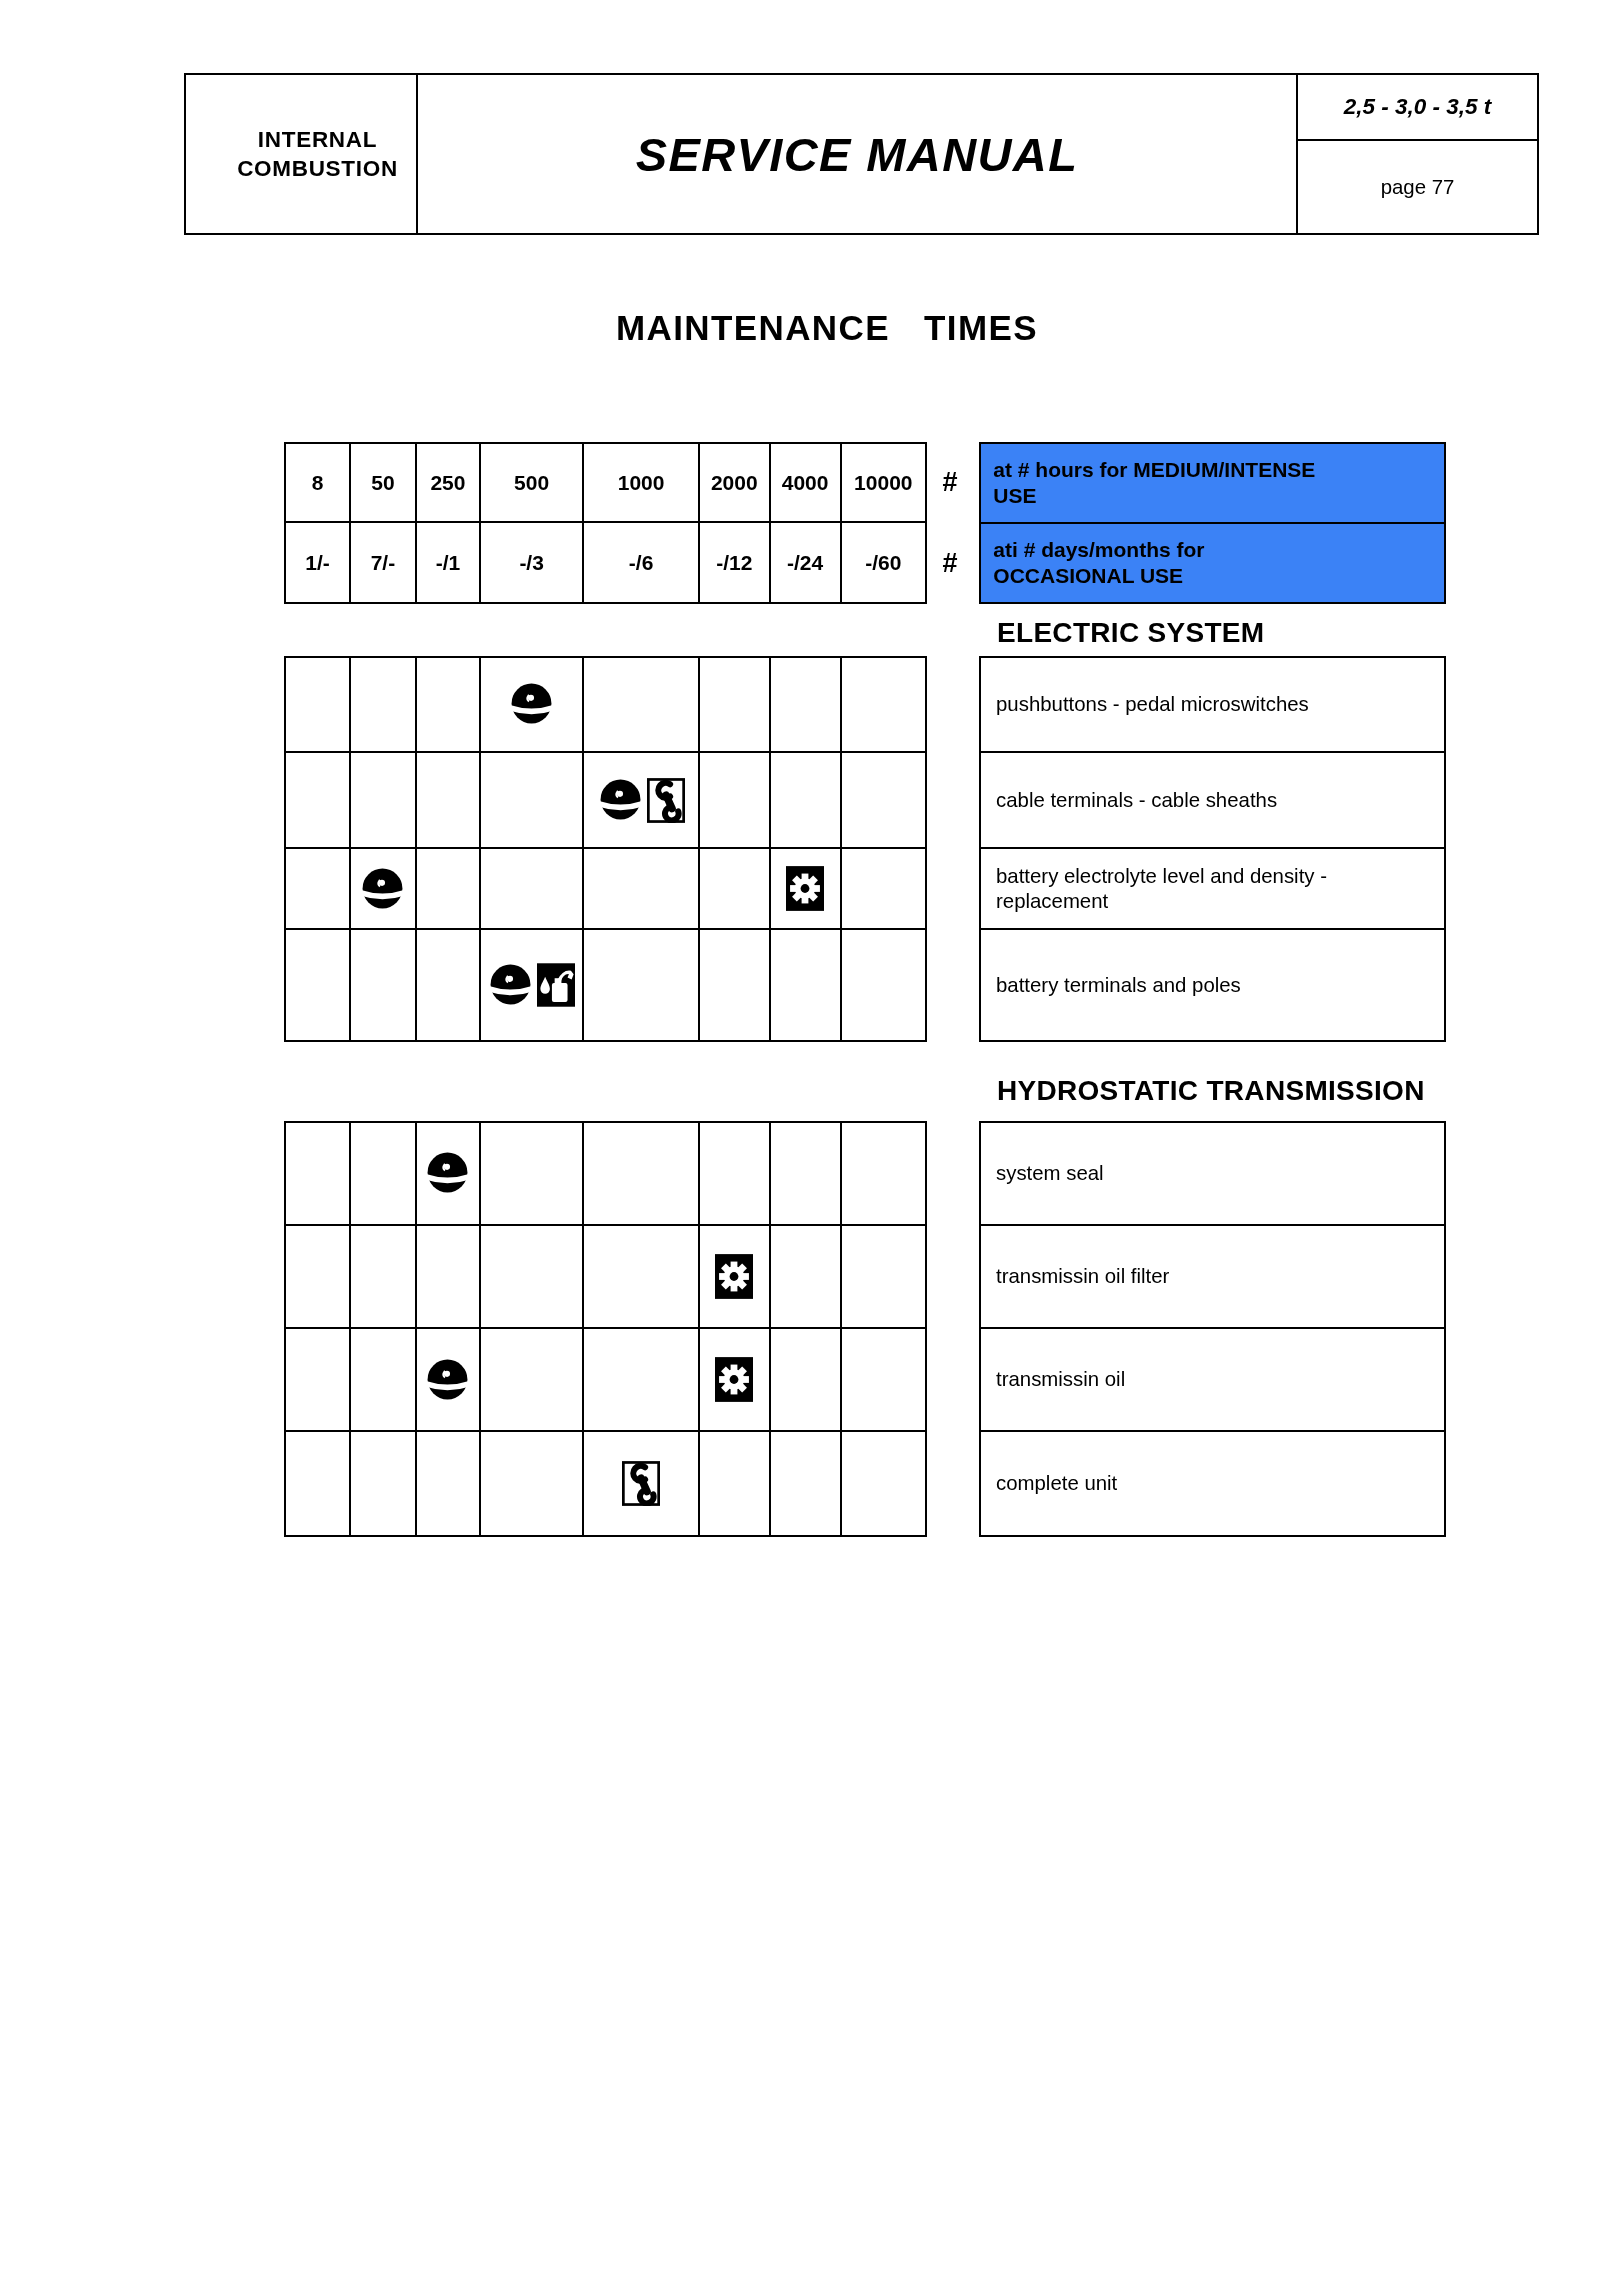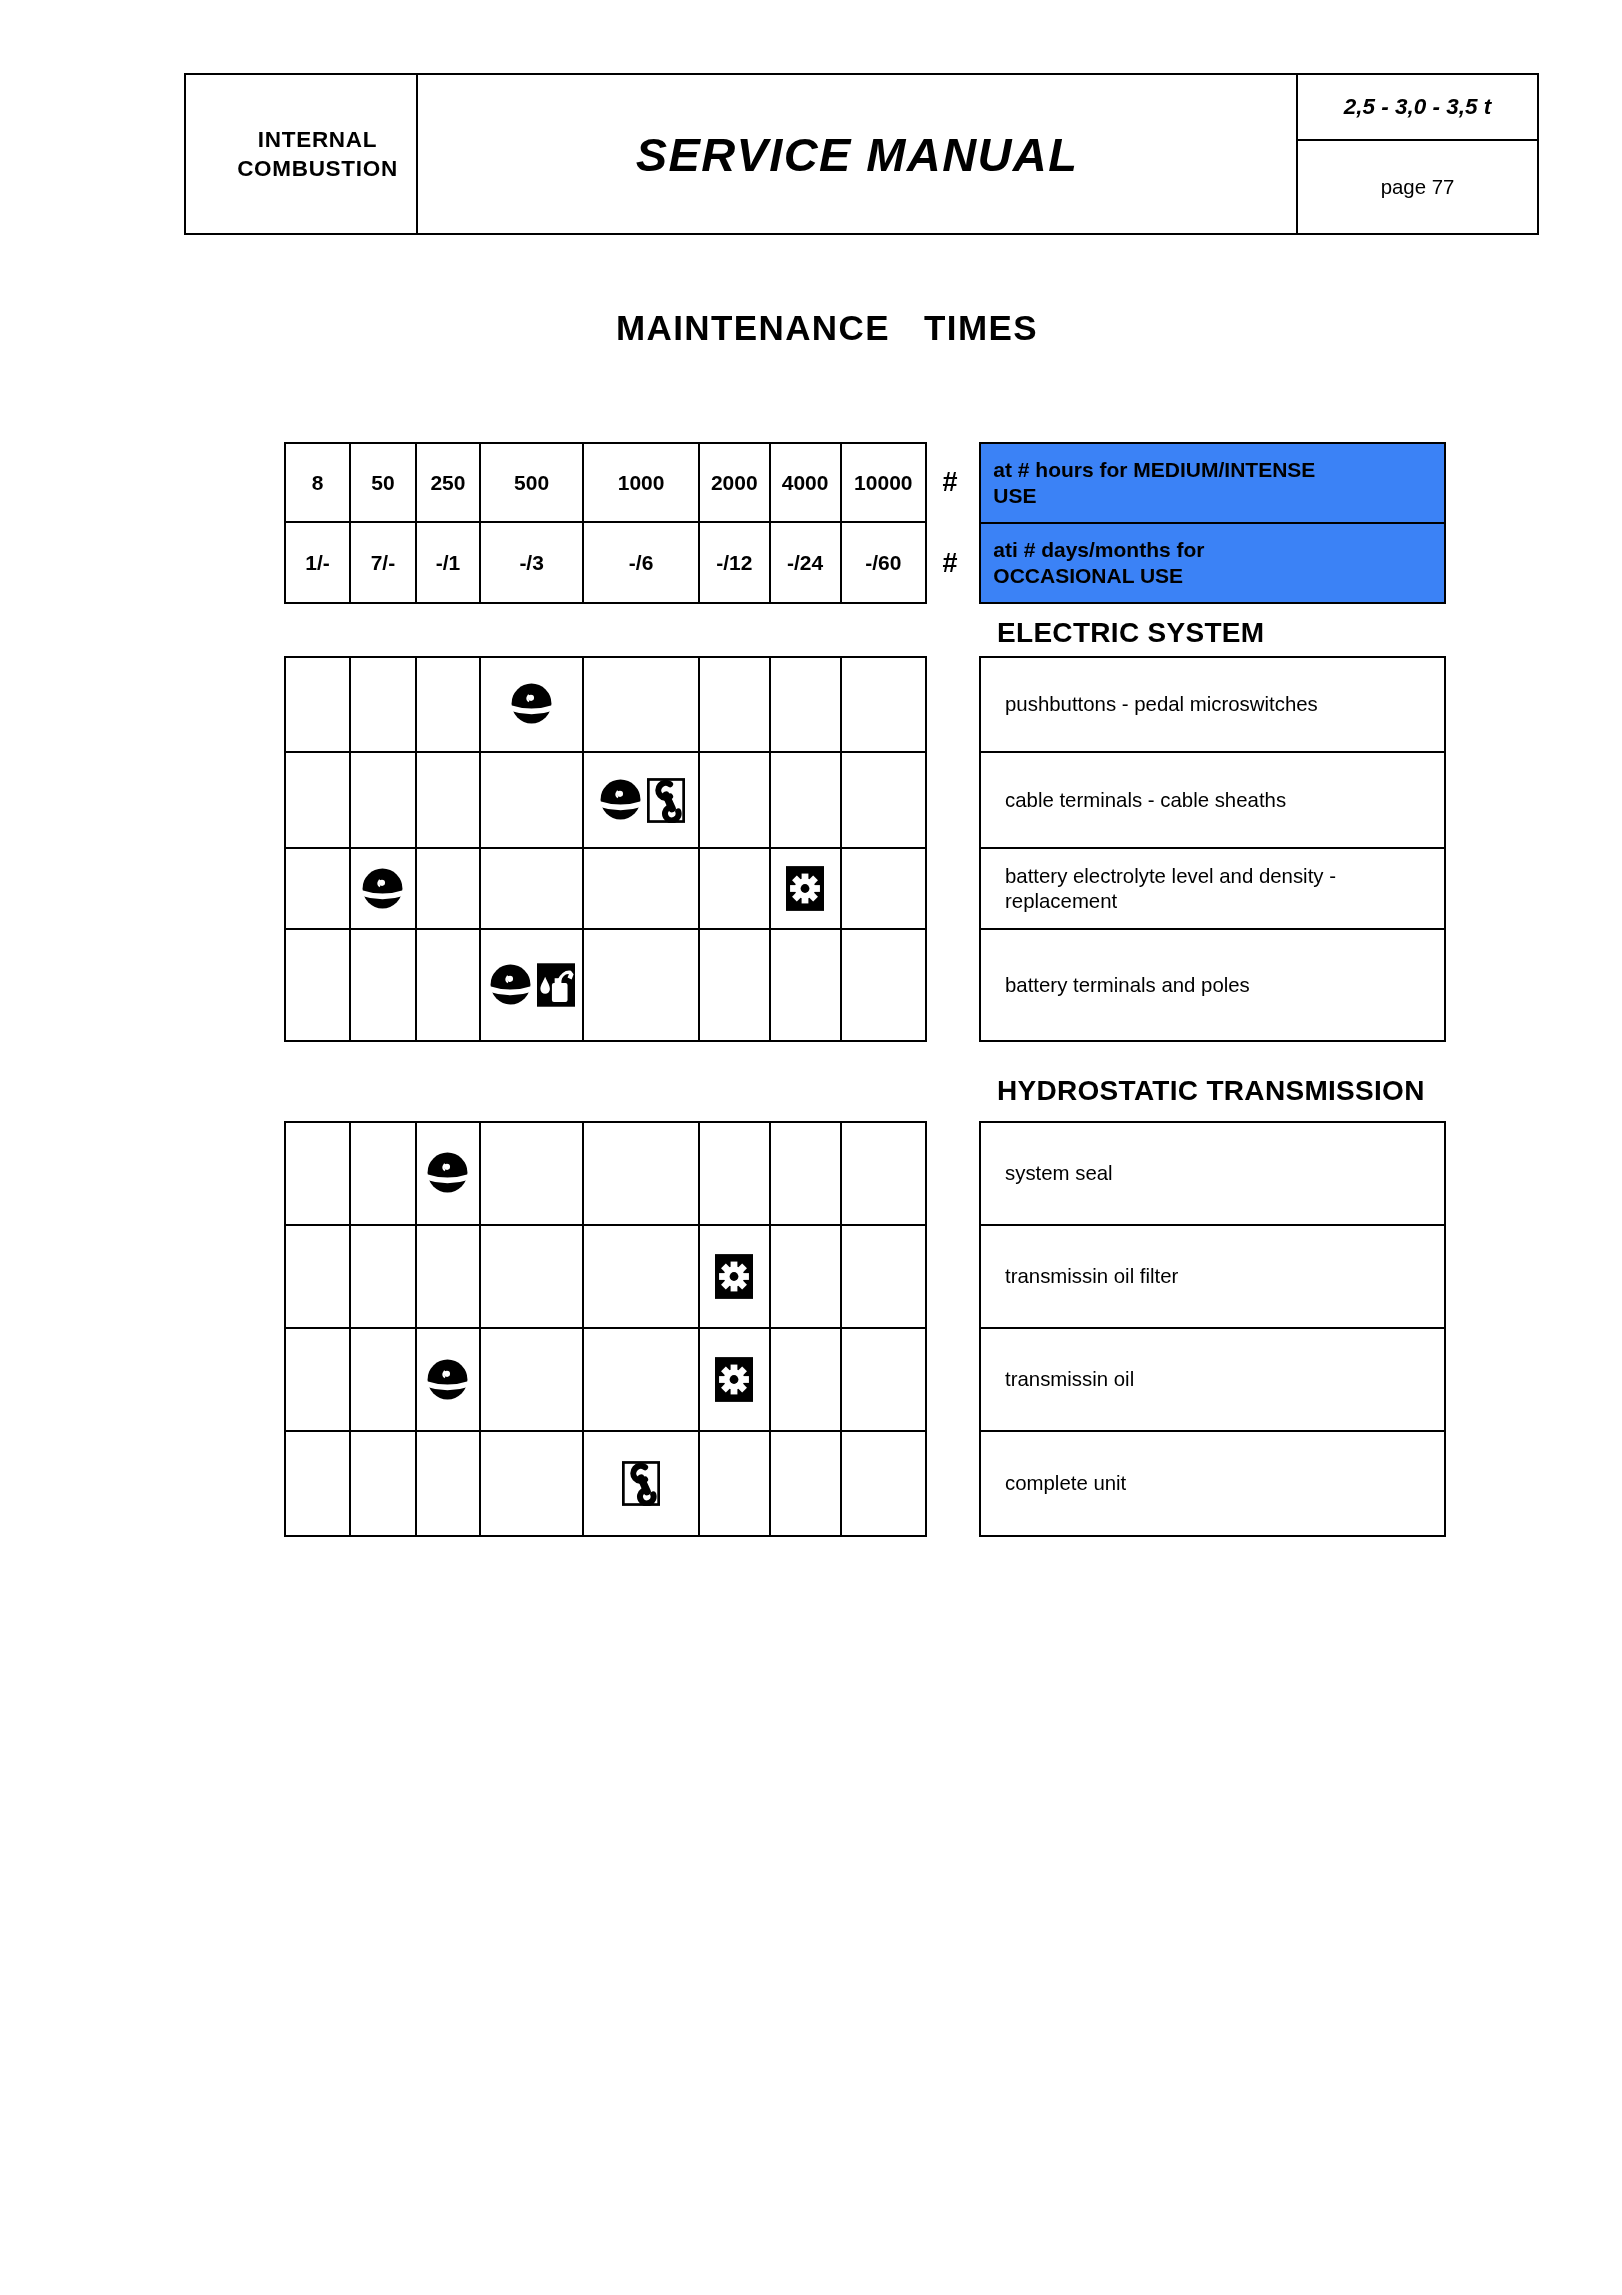--- a/index.html
+++ b/index.html
@@ -36,21 +36,21 @@
         justify-content:center;font-weight:bold;font-size:27px;}
   
   .note-box{position:absolute;left:979px;top:442px;width:467px;height:162px;
         border:2.7px solid #000;box-sizing:border-box;display:flex;flex-direction:column;background:#3b82f6;}
   .note-cell{flex:1;display:flex;align-items:center;padding-left:12.3px;
         font-weight:bold;font-size:21px;line-height:26px;white-space:pre-line;}
   .note-cell.div{border-bottom:2px solid #000;}
   .section-heading{position:absolute;left:986px;font-weight:bold;font-size:28px;letter-spacing:0.3px;white-space:nowrap;margin-left:11px;}
   .label-box{position:absolute;left:979px;width:467px;border:2.7px solid #000;
         box-sizing:border-box;display:grid;background:#fff;}
-  .label-cell{display:flex;align-items:center;padding-left:24px;font-size:20.4px;
+  .label-cell{display:flex;align-items:center;padding-left:15px;font-size:20.4px;
         line-height:25px;white-space:pre-line;border-bottom:2px solid #000;}
   .label-cell.no-b{border-bottom:none}
   .icon{display:inline-flex;line-height:0;}
 </style>
 </head>
 <body>
 
 <div class="page" id="page">
 
   <div class="hdr">

